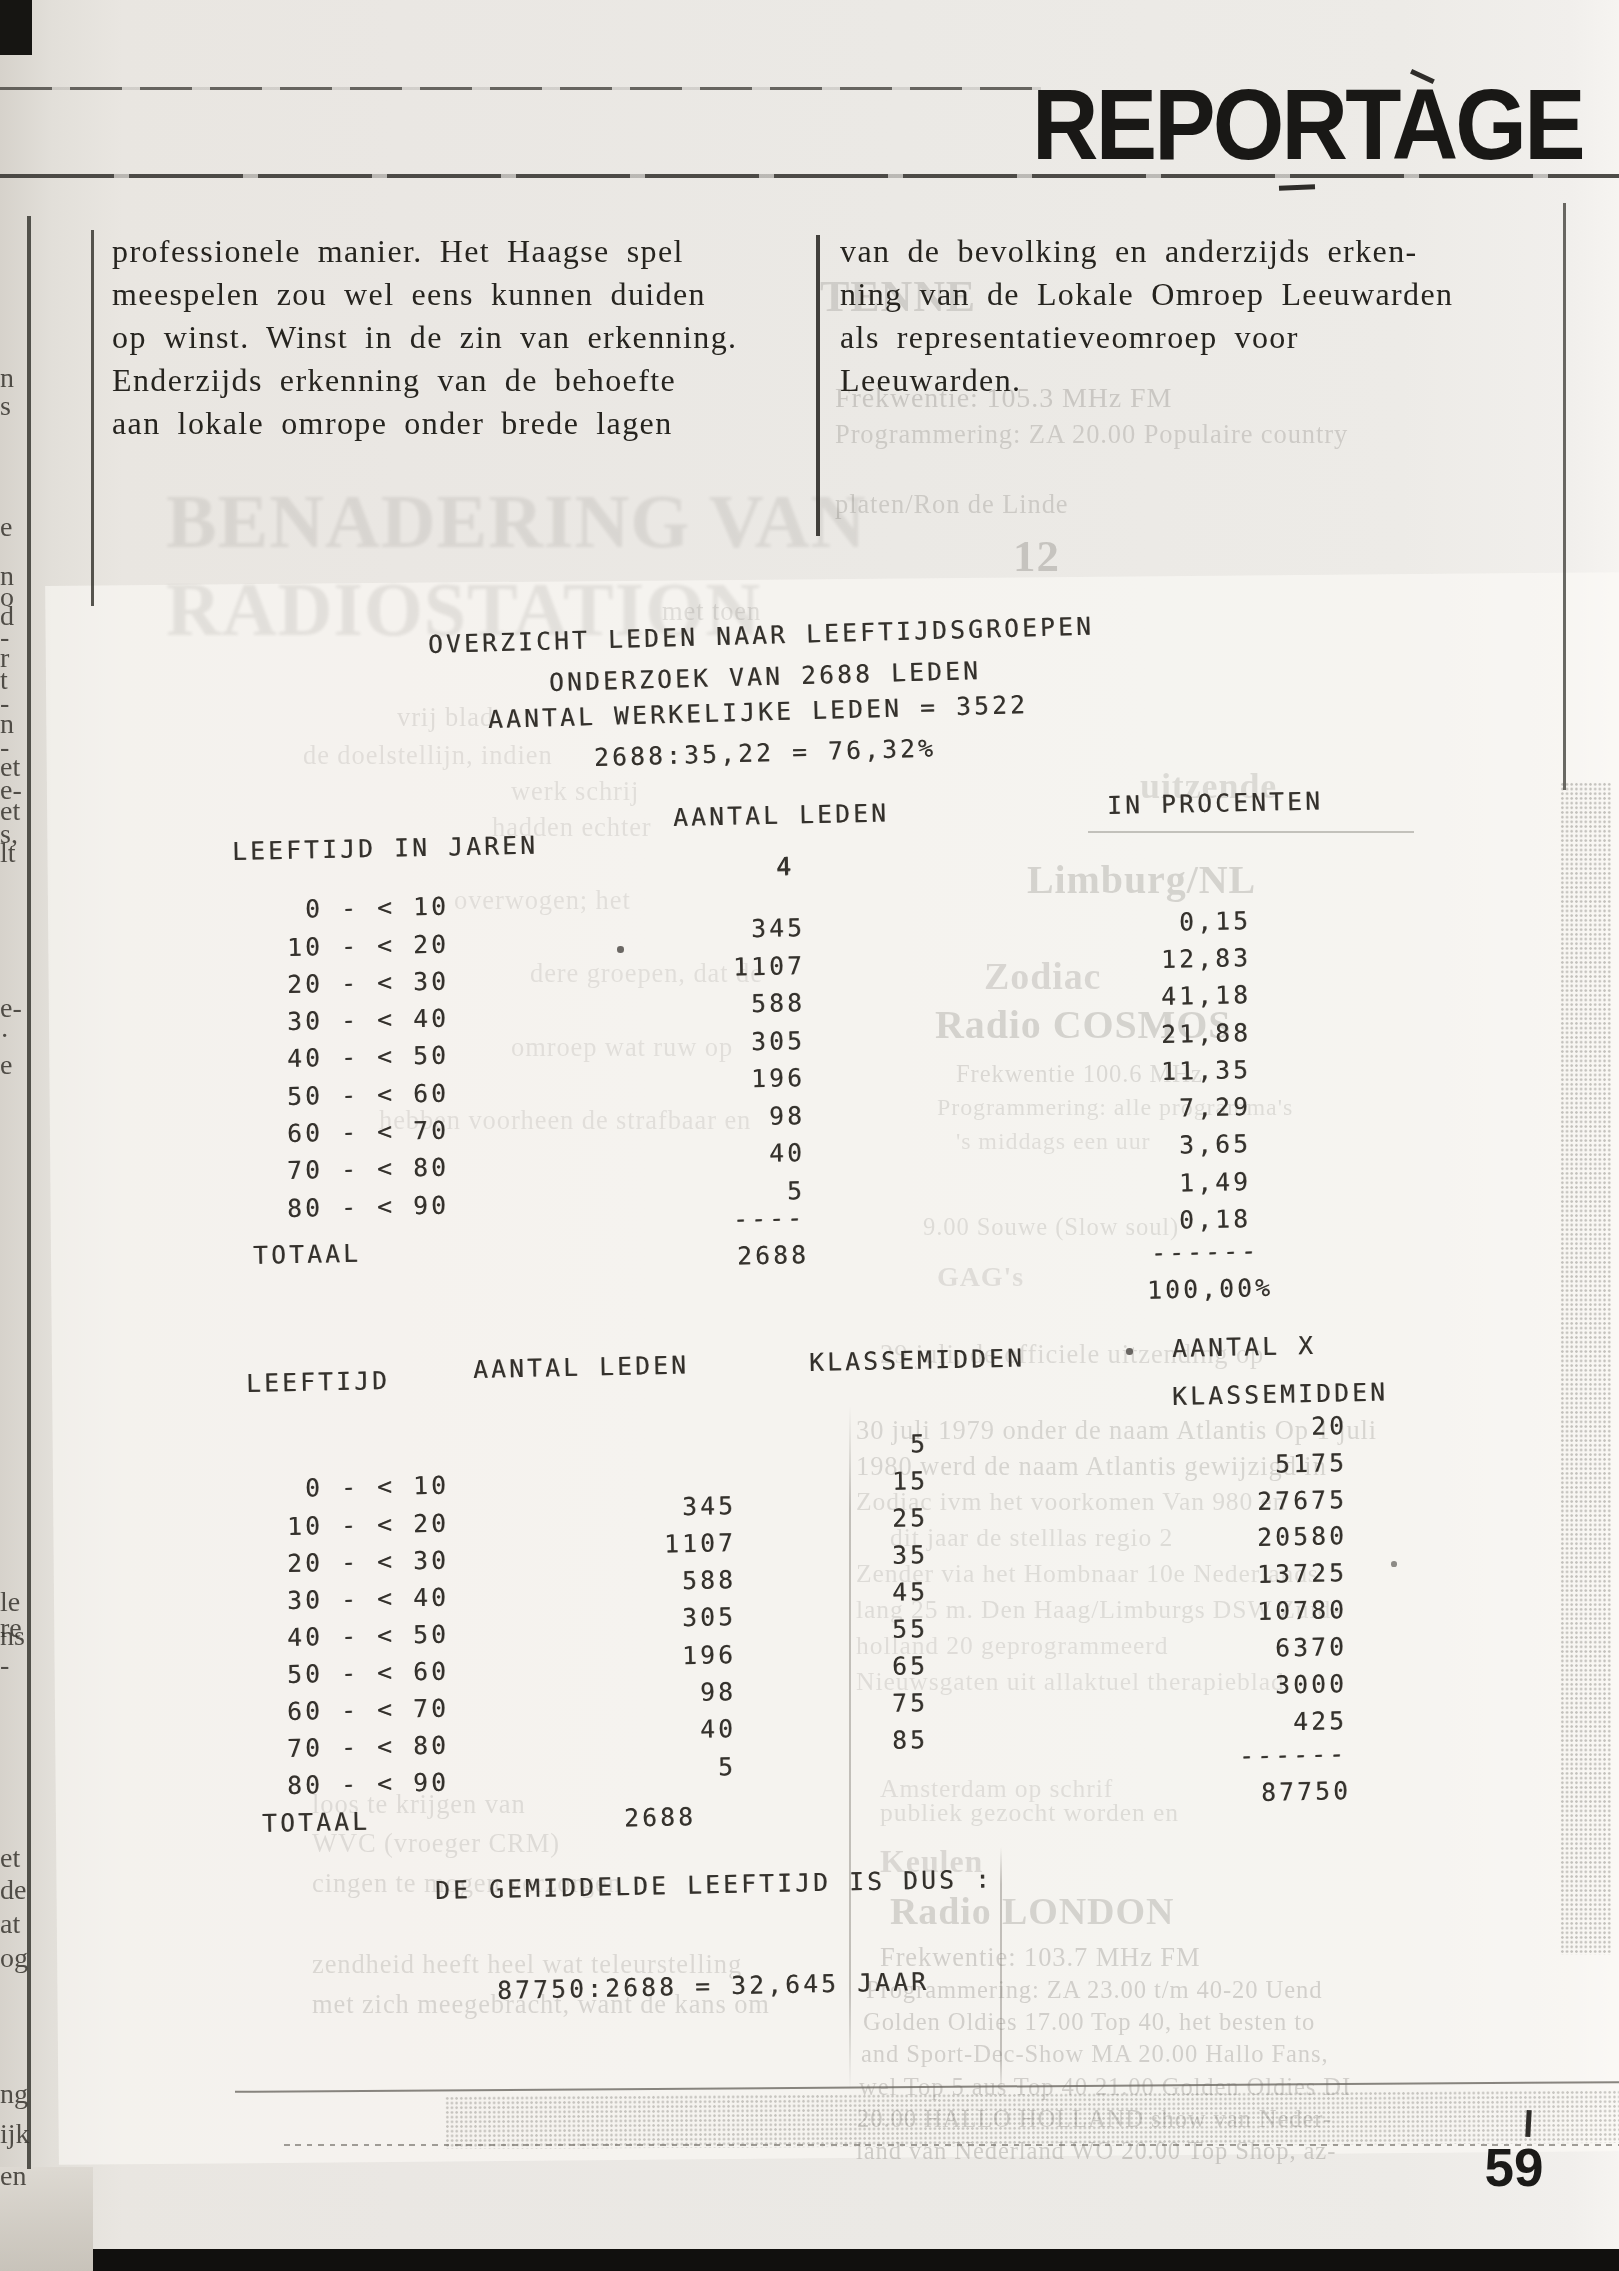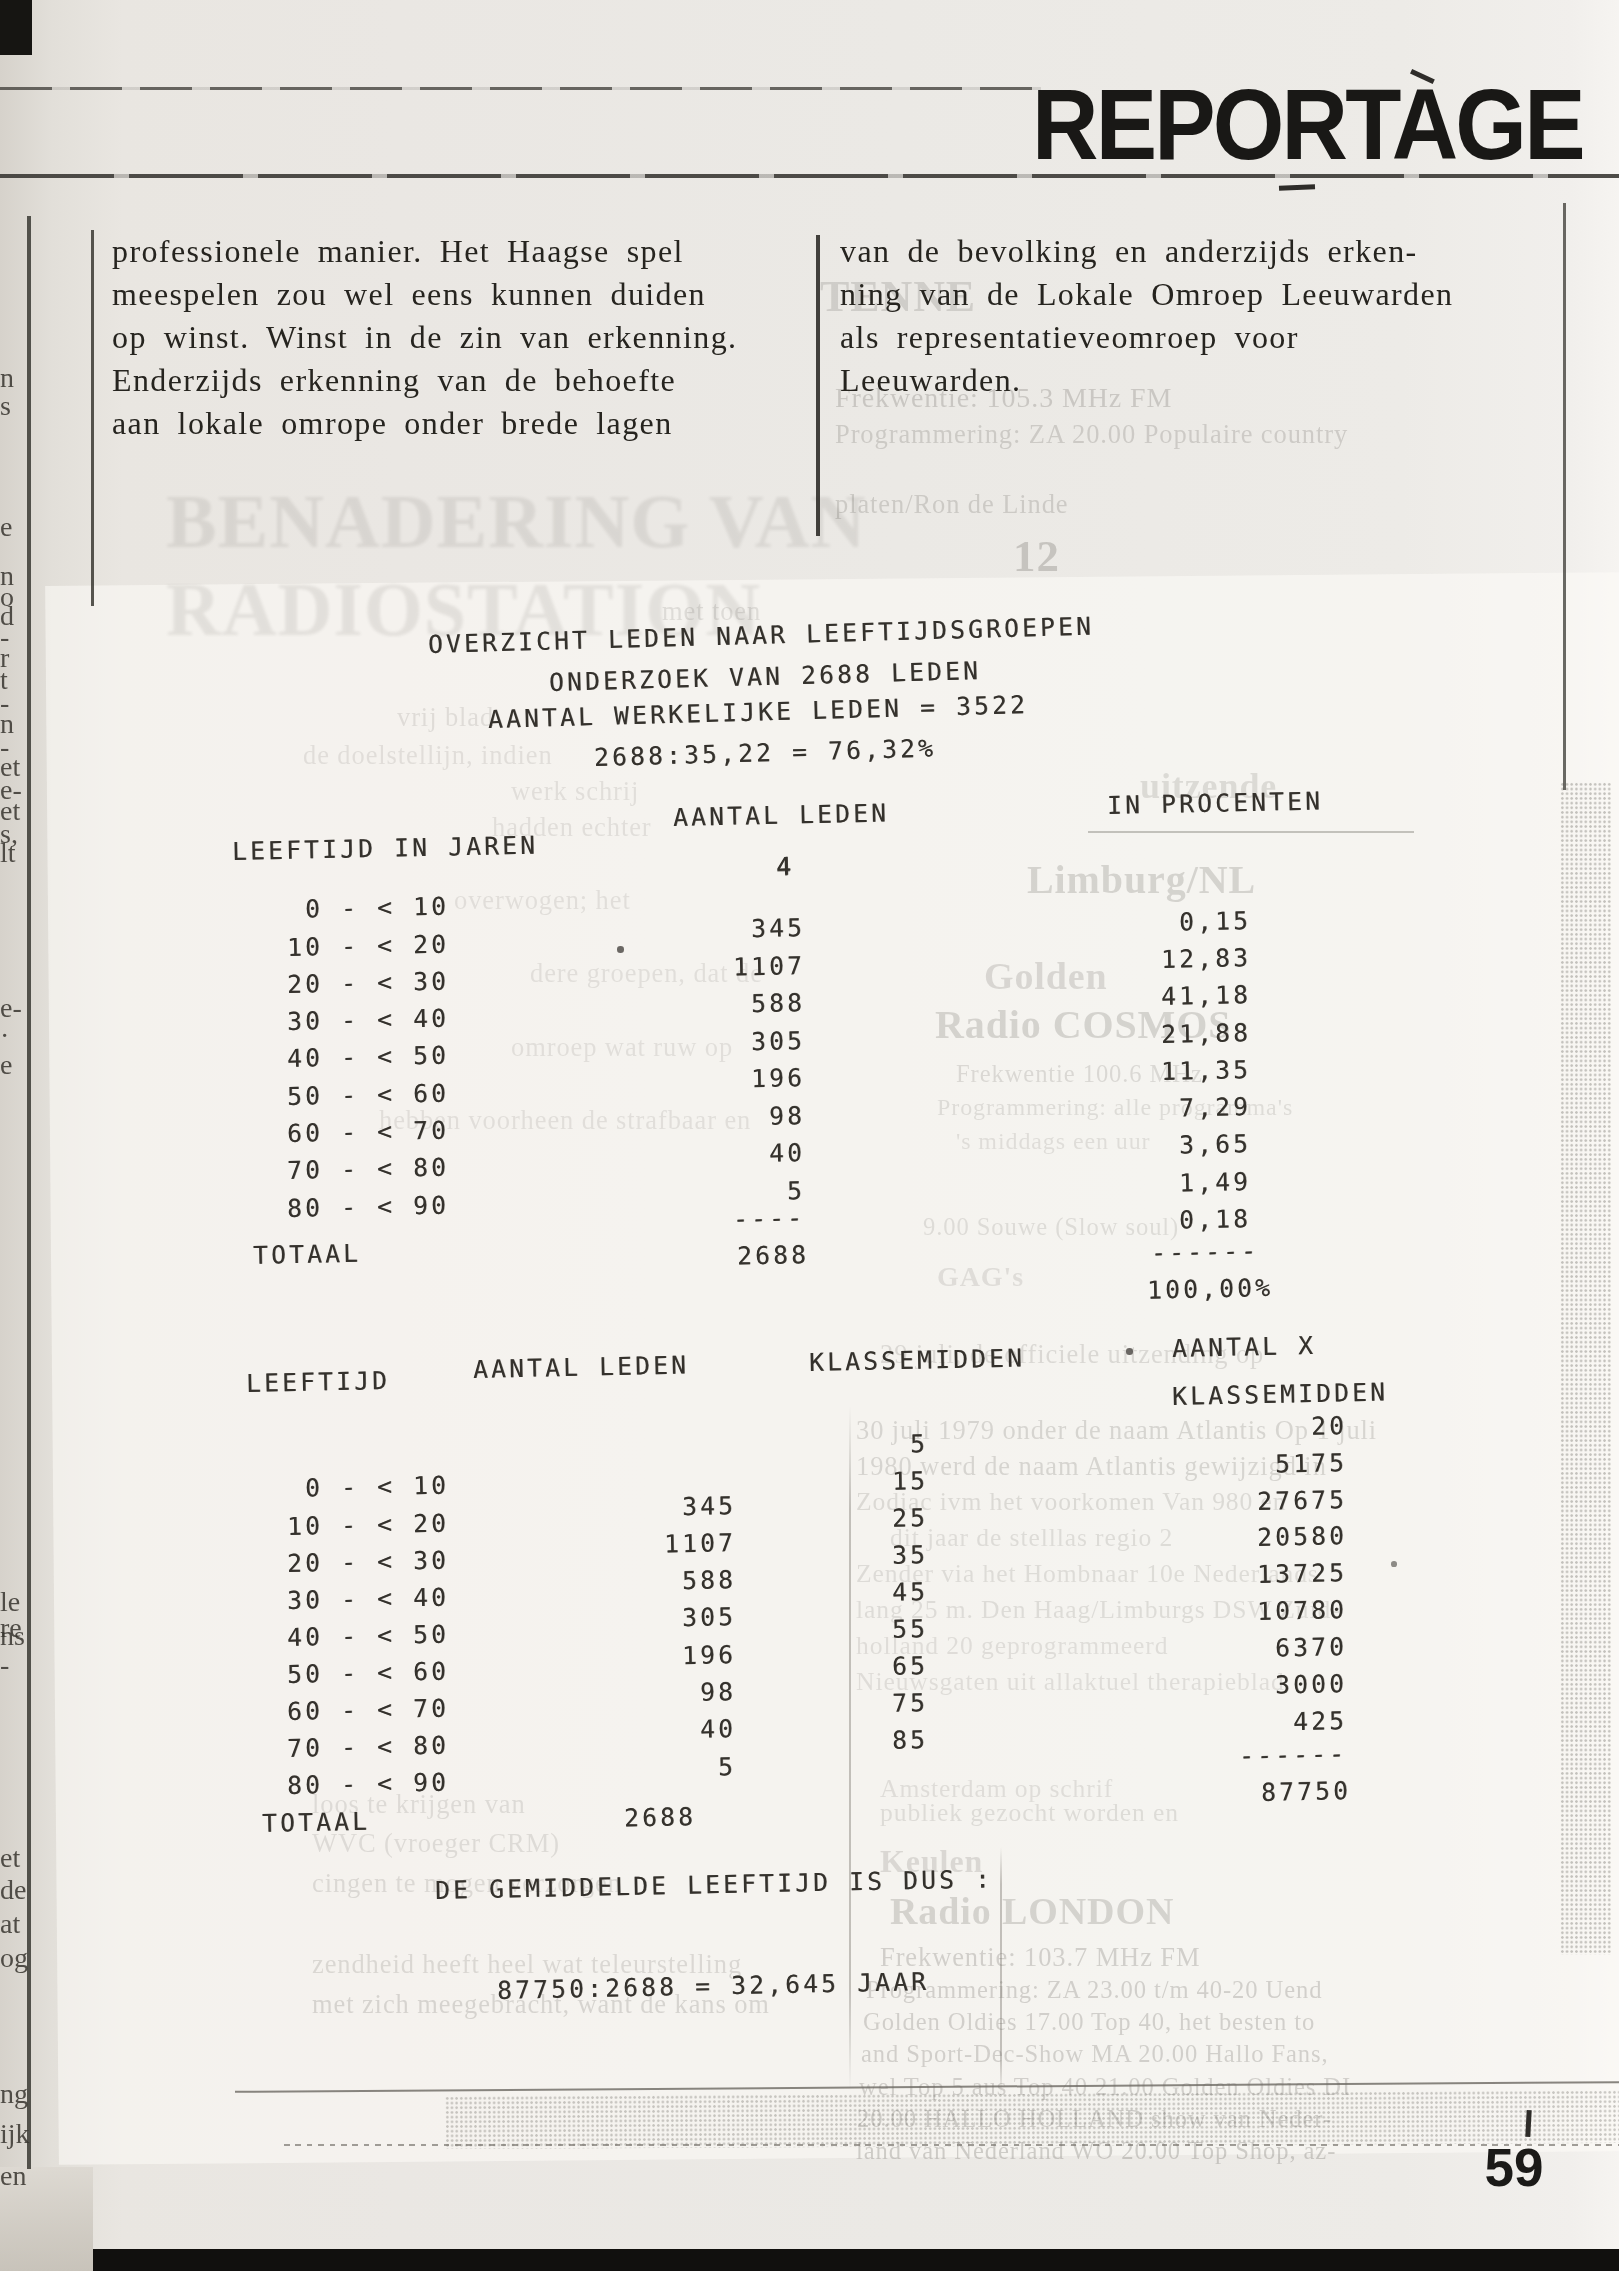--- a/index.html
+++ b/index.html
@@ -139,21 +139,21 @@
   <div class="layer" id="ghost-layer" style="z-index:2;">
       <div class="ghost" style="left: 820px; top: 271px; font-size: 44px; opacity: 0.16; font-weight: 700; filter: blur(0.6px);">TENNE</div>
       <div class="ghost" style="left: 835px; top: 382px; font-size: 28px; opacity: 0.2; font-weight: 400; filter: blur(0.6px);">Frekwentie: 105.3 MHz FM</div>
       <div class="ghost" style="left: 835px; top: 419px; font-size: 26.5px; opacity: 0.18; font-weight: 400; filter: blur(0.6px);">Programmering: ZA 20.00 Populaire country</div>
       <div class="ghost" style="left: 835px; top: 489px; font-size: 26.5px; opacity: 0.18; font-weight: 400; filter: blur(0.6px);">platen/Ron de Linde</div>
       <div class="ghost" style="left: 1013px; top: 530px; font-size: 45px; opacity: 0.22; font-weight: 700; filter: blur(0.6px);">12</div>
       <div class="ghost" style="left: 166px; top: 478px; font-size: 76px; opacity: 0.1; font-weight: 700; filter: blur(1.5px);">BENADERING VAN</div>
       <div class="ghost" style="left: 166px; top: 566px; font-size: 76px; opacity: 0.1; font-weight: 700; filter: blur(1.5px);">RADIOSTATION</div>
       <div class="ghost" style="left: 1140px; top: 765px; font-size: 36px; opacity: 0.14; font-weight: 700; filter: blur(0.6px);">uitzende</div>
       <div class="ghost" style="left: 1027px; top: 856px; font-size: 40px; opacity: 0.18; font-weight: 700; filter: blur(0.6px);">Limburg/NL</div>
-      <div class="ghost" style="left: 984px; top: 954px; font-size: 38px; opacity: 0.16; font-weight: 700; filter: blur(0.6px);">Golden</div>
+      <div class="ghost" style="left: 984px; top: 954px; font-size: 38px; opacity: 0.16; font-weight: 700; filter: blur(0.6px);">Zodiac</div>
       <div class="ghost" style="left: 935px; top: 1001px; font-size: 40px; opacity: 0.18; font-weight: 700; filter: blur(0.6px);">Radio COSMOS</div>
       <div class="ghost" style="left: 956px; top: 1060px; font-size: 24.6px; opacity: 0.15; font-weight: 400; filter: blur(0.6px);">Frekwentie 100.6 MHz</div>
       <div class="ghost" style="left: 937px; top: 1094px; font-size: 24px; opacity: 0.13; font-weight: 400; filter: blur(0.6px);">Programmering: alle programma's</div>
       <div class="ghost" style="left: 956px; top: 1128px; font-size: 24px; opacity: 0.12; font-weight: 400; filter: blur(0.6px);">'s middags een uur</div>
       <div class="ghost" style="left: 923px; top: 1213px; font-size: 24.6px; opacity: 0.13; font-weight: 400; filter: blur(0.6px);">9.00 Souwe (Slow soul)</div>
       <div class="ghost" style="left: 937px; top: 1261px; font-size: 28px; opacity: 0.12; font-weight: 700; filter: blur(0.6px);">GAG's</div>
       <div class="ghost" style="left: 662px; top: 596px; font-size: 26.5px; opacity: 0.13; font-weight: 400; filter: blur(0.6px);">met toen</div>
       <div class="ghost" style="left: 397px; top: 702px; font-size: 26.5px; opacity: 0.12; font-weight: 400; filter: blur(0.6px);">vrij blad</div>
       <div class="ghost" style="left: 303px; top: 740px; font-size: 26.5px; opacity: 0.11; font-weight: 400; filter: blur(0.6px);">de doelstellijn, indien</div>
       <div class="ghost" style="left: 511px; top: 776px; font-size: 26.5px; opacity: 0.11; font-weight: 400; filter: blur(0.6px);">werk schrij</div>

